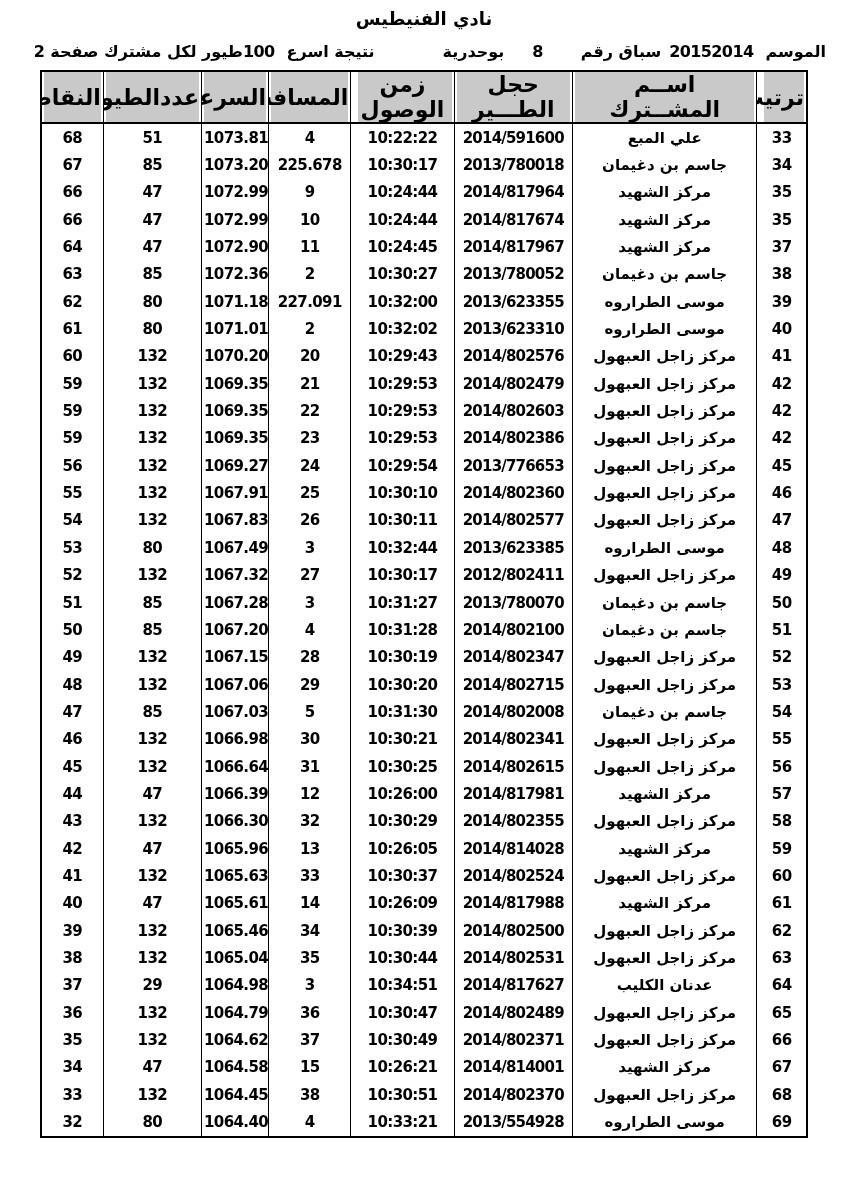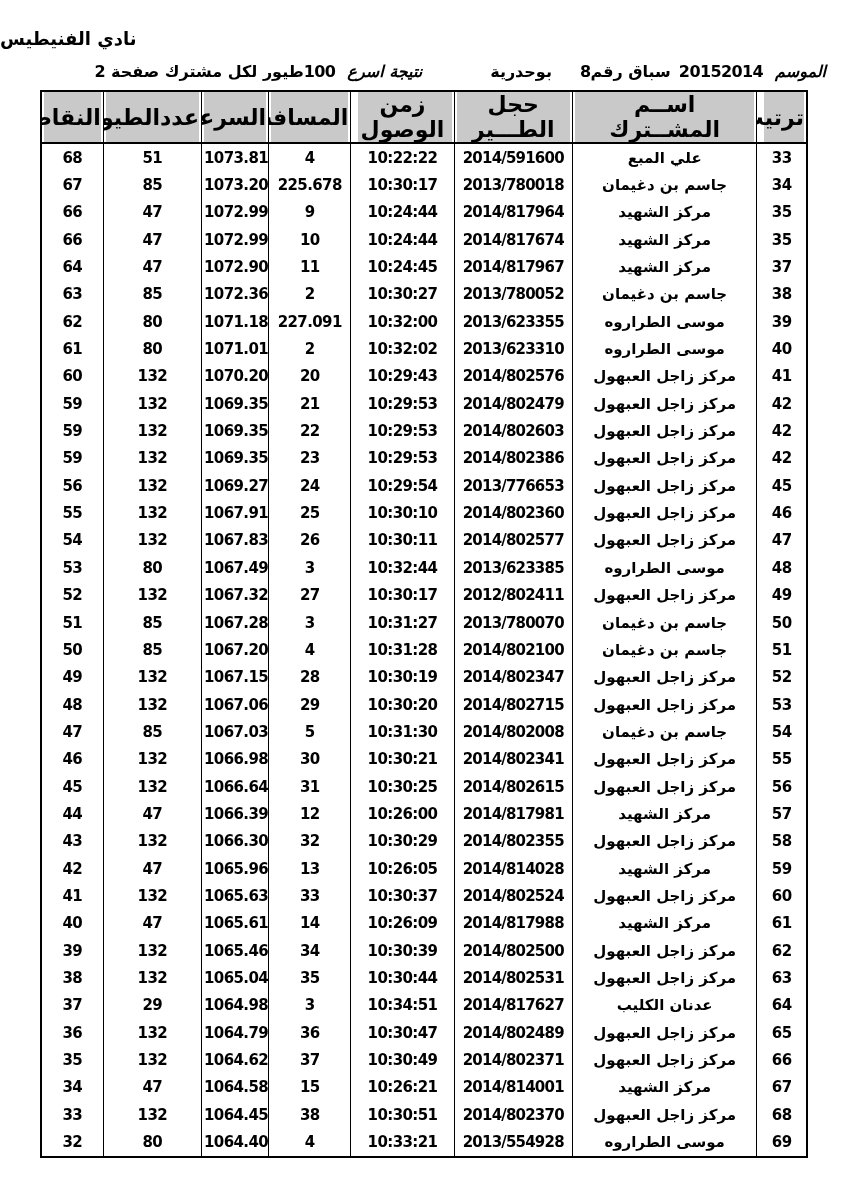--- a/index.html
+++ b/index.html
@@ -7,43 +7,43 @@
     background: #ffffff;
     width: 848px; height: 1200px;
     font-family: "DejaVu Sans", sans-serif;
     color: #000;
     font-weight: bold;
     overflow: hidden;
   }
   .page { width: 848px; height: 1200px; position: relative; }
 
   .club-title {
-    text-align: left;
+    text-align: center;
     font-size: 18px;
-    padding-top: 28px;
+    padding-top: 8px;
     letter-spacing: 0.2px;
   }
 
   .info-line {
     direction: rtl;
     display: flex;
     align-items: center;
     font-size: 16px;
     margin-top: 9px;
     padding: 0 22px 0 40px;
     height: 26px;
     white-space: nowrap;
   }
   .info-line .it { display: inline-block; }
   .ml8  { margin-left: 8px; }
   .ml6  { margin-left: 6px; }
-  .ml12 { margin-left: 12px; font-style: italic; }
+  .ml12 { margin-left: 12px; }
   .ml14 { margin-left: 0; }
   .ml28 { margin-left: 28px; }
-  .ml38 { }
+  .ml38 { margin-left: 38px; }
   .ml68 { margin-left: 68px; }
 
   .num {
     direction: ltr;
     unicode-bidi: embed;
     letter-spacing: -0.6px;
     white-space: nowrap;
   }
 
   table.results {

